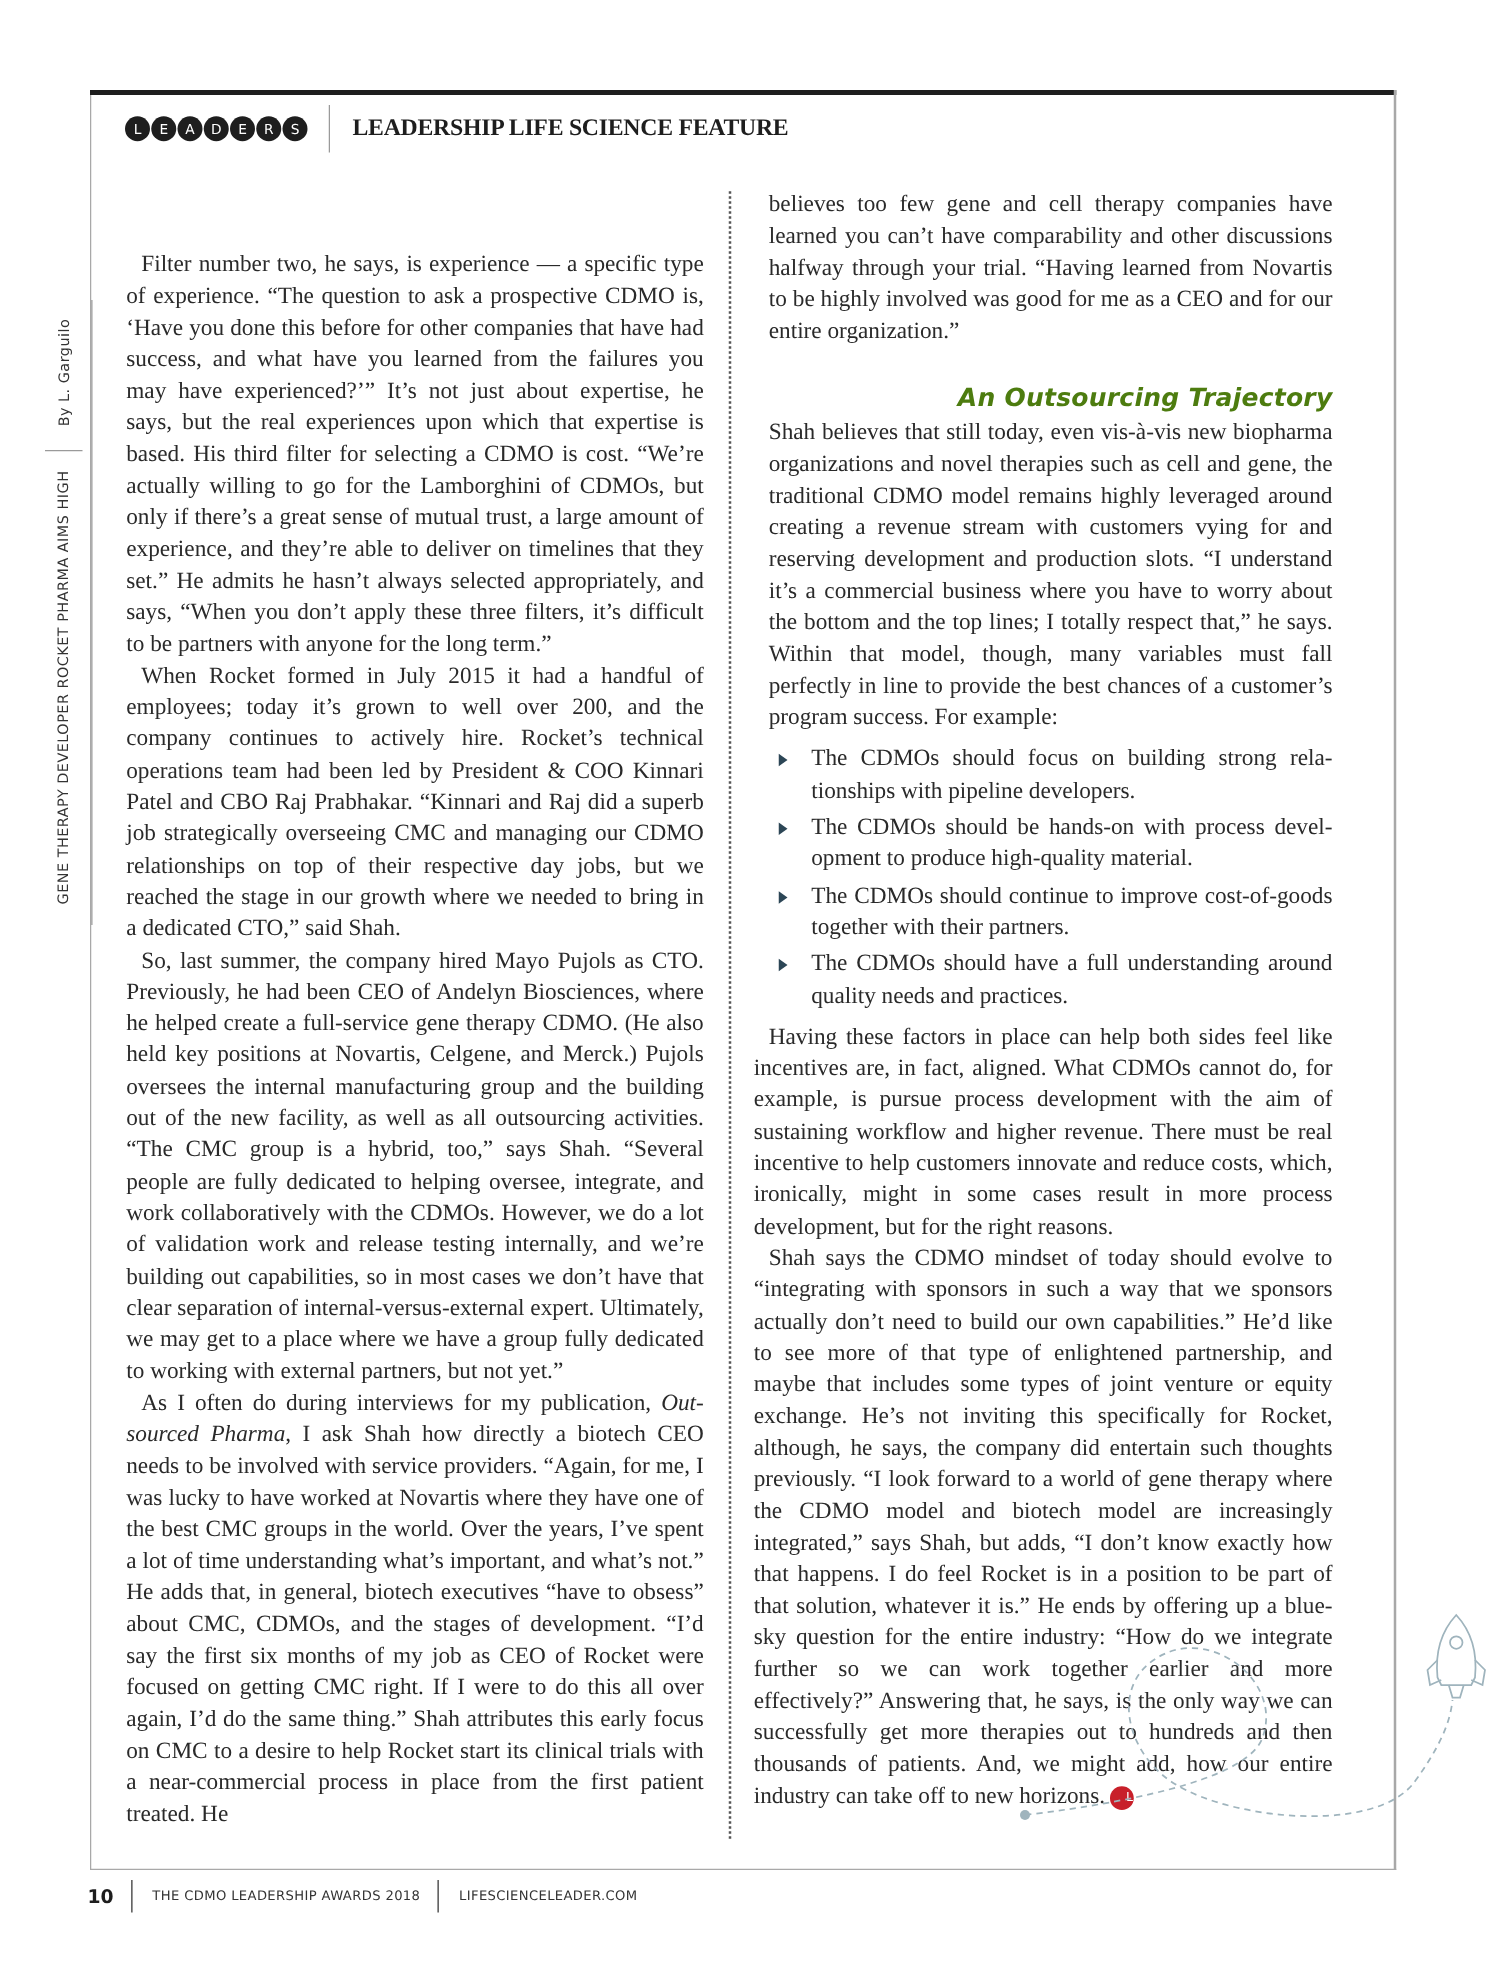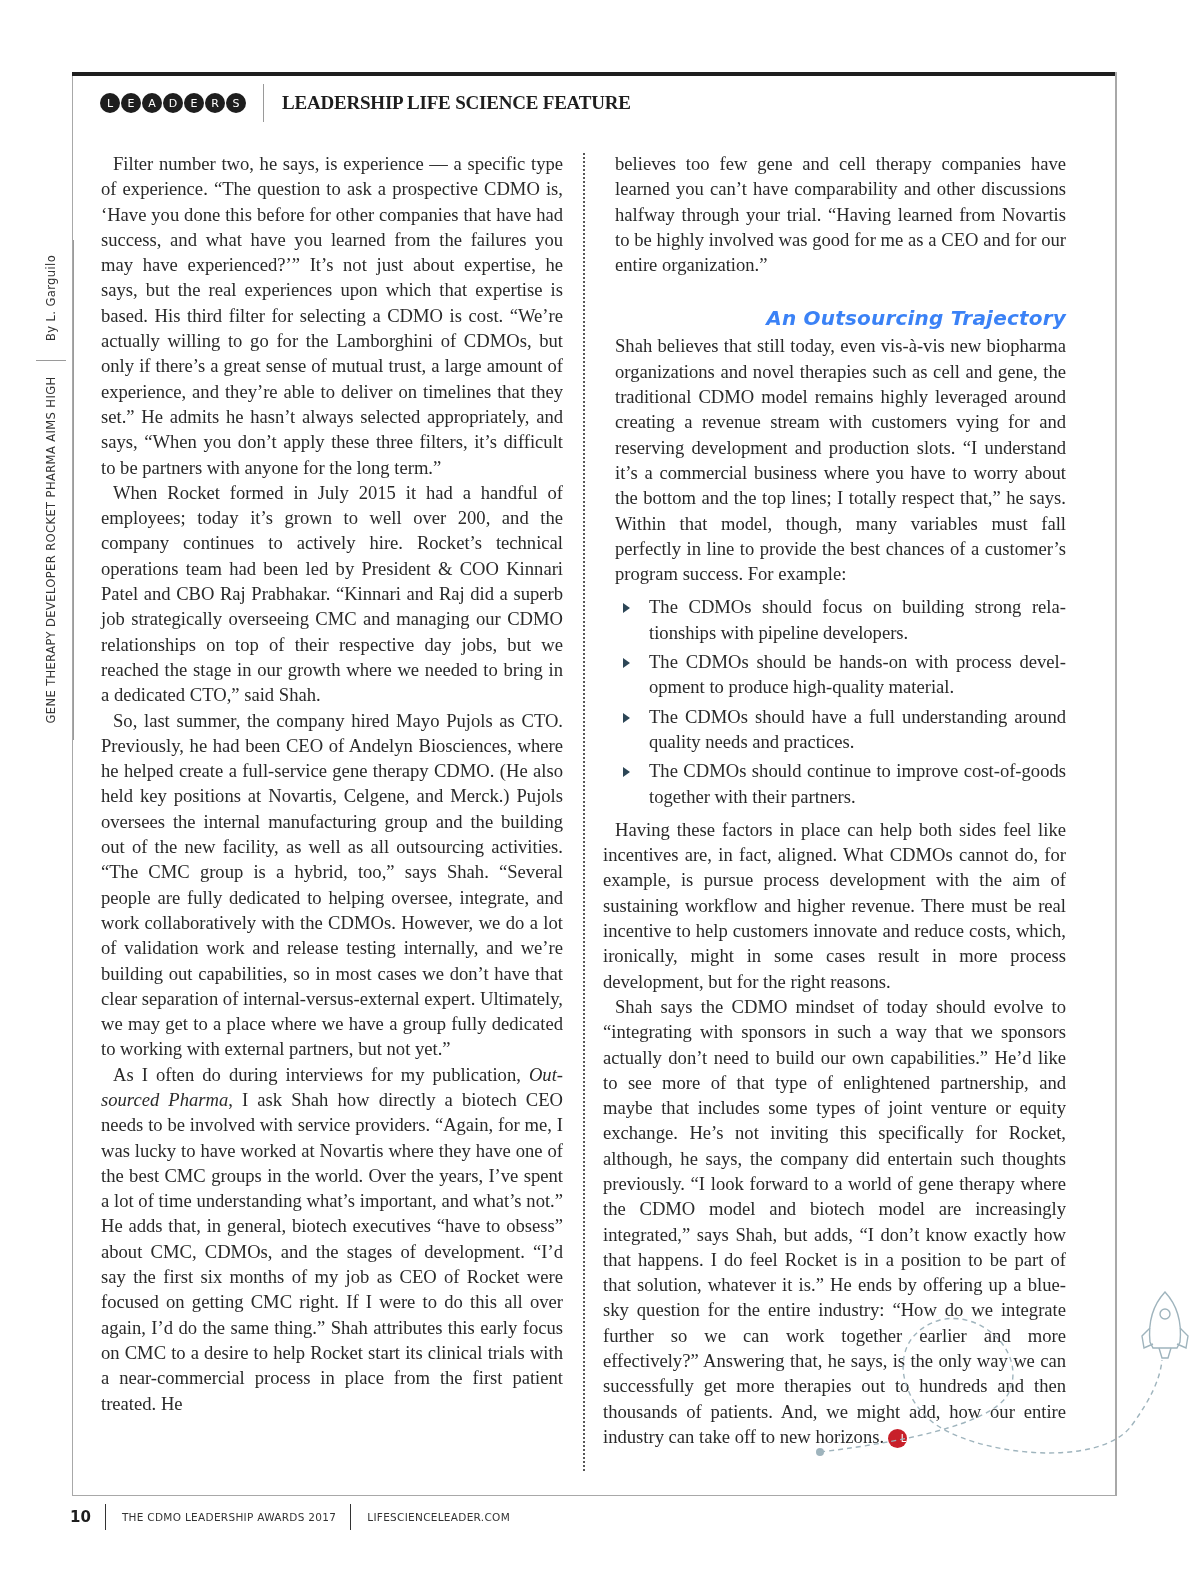--- a/index.html
+++ b/index.html
@@ -17,27 +17,27 @@
   .header-title { font-family: "Liberation Serif", serif; font-weight: bold; font-size: 19px; color: #1e1e1e; letter-spacing: -0.2px; }
 
   .sidebar { position: absolute; left: 36px; top: 240px; width: 30px; height: 500px; }
   .side-byline { position: absolute; left: 0; top: 0; width: 30px; height: 115px; display: flex; align-items: center; justify-content: center; }
   .side-byline span, .side-title span { transform: rotate(-90deg); white-space: nowrap; font-family: "DejaVu Sans", sans-serif; font-size: 11.5px; color: #333; letter-spacing: 0.4px; }
   .side-divider { position: absolute; left: 0; top: 120px; width: 30px; height: 1px; background: #9a9a9a; }
   .side-title { position: absolute; left: 0; top: 125px; width: 30px; height: 370px; display: flex; align-items: center; justify-content: center; }
   .side-rule { position: absolute; left: 37px; top: 0; width: 1px; height: 500px; background: #9a9a9a; }
 
   .col { position: absolute; top: 151px; font-size: 18.6px; line-height: 25.3px; text-align: justify; hyphens: manual; }
-  .col-left { left: 101px; width: 462px; }
+  .col-left { left: 101px; width: 462px; margin-top: 48px; }
   .col-right { left: 603px; width: 463px; }
   .col p { margin: 0; text-indent: 12px; }
   .col p.noindent { text-indent: 0; margin-left: 12px; }
   .col-divider { position: absolute; left: 583px; top: 153px; height: 1318px; width: 0; border-left: 2px dotted #555; }
 
-  .subhead { font-family: "DejaVu Sans", sans-serif; font-weight: bold; font-style: italic; color: #3b82f6; font-size: 20px; text-align: right; margin: 28px 0 2px; letter-spacing: 0.2px; line-height: 26px; }
+  .subhead { font-family: "DejaVu Sans", sans-serif; font-weight: bold; font-style: italic; color: #4d7c0f; font-size: 20px; text-align: right; margin: 28px 0 2px; letter-spacing: 0.2px; line-height: 26px; }
 
   ul.bullets { list-style: none; padding: 0; margin: 8px 0 8px 0; }
   ul.bullets li { position: relative; padding-left: 46px; margin-bottom: 4px; text-align: justify; }
   ul.bullets li .tri { position: absolute; left: 20px; top: 9px; width: 0; height: 0; border-top: 5px solid transparent; border-bottom: 5px solid transparent; border-left: 7px solid #2c4656; }
 
   .endmark { display: inline-flex; width: 19px; height: 19px; border-radius: 50%; background: #c8202a; color: #fff; font-family: "DejaVu Sans", sans-serif; font-size: 10px; align-items: center; justify-content: center; vertical-align: 1px; margin-left: 4px; }
 
   .rocket-art { position: absolute; left: 800px; top: 1270px; width: 400px; height: 210px; pointer-events: none; }
 
   .footer { position: absolute; left: 70px; top: 1504px; height: 26px; display: flex; align-items: center; font-family: "DejaVu Sans", sans-serif; }
@@ -88,38 +88,38 @@
 
 <div class="col-divider"></div>
 
 <section class="col col-right">
   <p class="noindent">believes too few gene and cell therapy companies have learned you can’t have comparability and other discus­sions halfway through your trial. “Having learned from Novartis to be highly involved was good for me as a CEO and for our entire organization.”</p>
   <h2 class="subhead">An Outsourcing Trajectory</h2>
   <p class="noindent">Shah believes that still today, even vis-à-vis new biophar­ma organizations and novel therapies such as cell and gene, the traditional CDMO model remains highly lever­aged around creating a revenue stream with customers vying for and reserving development and production slots. “I understand it’s a commercial business where you have to worry about the bottom and the top lines; I totally respect that,” he says. Within that model, though, many variables must fall perfectly in line to provide the best chances of a customer’s program success. For example:</p>
   <ul class="bullets">
     <li><span class="tri"></span><span>The CDMOs should focus on building strong rela­tionships with pipeline developers.</span></li>
     <li><span class="tri"></span><span>The CDMOs should be hands-on with process devel­opment to produce high-quality material.</span></li>
+    <li><span class="tri"></span><span>The CDMOs should continue to improve cost-of-goods together with their partners.</span></li>
     <li><span class="tri"></span><span>The CDMOs should have a full understanding around quality needs and practices.</span></li>
-    <li><span class="tri"></span><span>The CDMOs should continue to improve cost-of-goods together with their partners.</span></li>
   </ul>
   <p>Having these factors in place can help both sides feel like incentives are, in fact, aligned. What CDMOs cannot do, for example, is pursue process development with the aim of sustaining workflow and higher revenue. There must be real incentive to help customers innovate and re­duce costs, which, ironically, might in some cases result in more process development, but for the right reasons.</p>
   <p><span>Shah says the CDMO mindset of today should evolve to “integrating with sponsors in such a way that we spon­sors actually don’t need to build our own capabilities.” He’d like to see more of that type of enlightened partner­ship, and maybe that includes some types of joint ven­ture or equity exchange. He’s not inviting this specifically for Rocket, although, he says, the company did entertain such thoughts previously. “I look forward to a world of gene therapy where the CDMO model and biotech model are increasingly integrated,” says Shah, but adds, “I don’t know exactly how that happens. I do feel Rocket is in a position to be part of that solution, whatever it is.” He ends by offering up a blue-sky question for the entire in­dustry: “How do we integrate further so we can work to­gether earlier and more effectively?” Answering that, he says, is the only way we can successfully get more ther­apies out to hundreds and then thousands of patients. And, we might add, how our entire industry can take off to new horizons.</span><span class="endmark">L</span></p>
 </section>
 
 <svg class="rocket-art" viewBox="0 0 400 210">
   <g fill="none" stroke="#9fb4bd" stroke-width="1.4">
     <path d="M20 182 C 120 170, 200 150, 210 120 C 225 80, 180 40, 140 50 C 90 65, 95 120, 130 150 C 170 185, 300 200, 332 155 C 350 130, 360 110, 362 90" stroke-dasharray="5 4"></path>
     <path d="M365 22 C 352 36, 348 52, 350 72 L 353 78 L 377 78 L 380 72 C 382 52, 378 36, 365 22 Z"></path>
     <circle cx="365" cy="44" r="5"></circle>
     <path d="M350 58 L 342 66 L 344 78 L 353 74"></path>
     <path d="M380 58 L 388 66 L 386 78 L 377 74"></path>
     <path d="M359 78 L 362 88 L 368 88 L 371 78"></path>
   </g>
   <circle cx="20" cy="182" r="4" fill="#9fb4bd"></circle>
 </svg>
 
 <footer class="footer">
   <span class="page-num">10</span>
   <span class="foot-div"></span>
-  <span class="foot-text">THE CDMO LEADERSHIP AWARDS 2017</span>
+  <span class="foot-text">THE CDMO LEADERSHIP AWARDS 2018</span>
   <span class="foot-div"></span>
   <span class="foot-text">LIFESCIENCELEADER.COM</span>
 </footer>
 
 </body></html>

